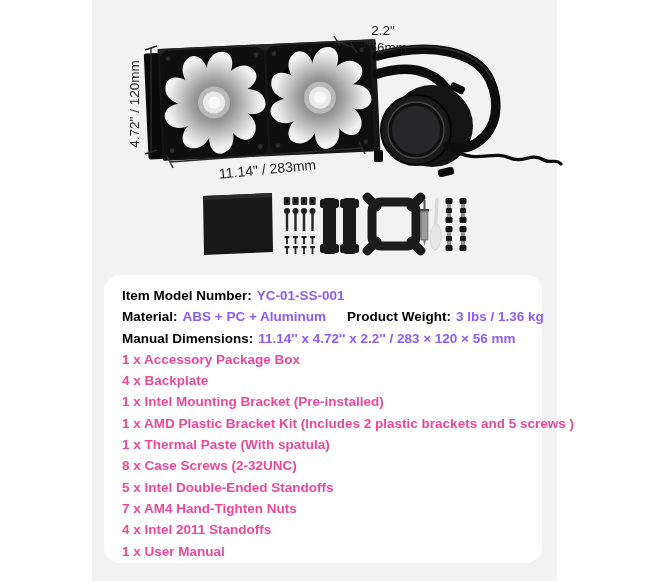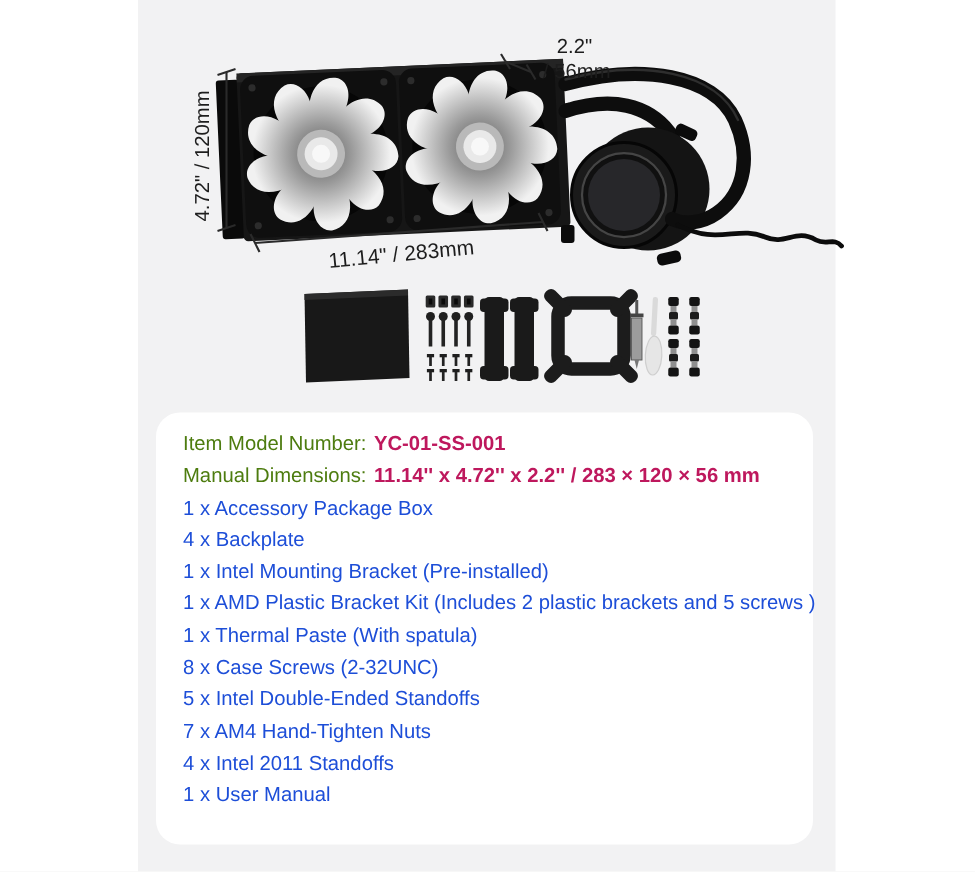--- a/index.html
+++ b/index.html
@@ -10,26 +10,26 @@
   .stage{position:absolute;left:0;top:0;width:650px;height:581px;}
   .gray-panel{position:absolute;left:92px;top:0;width:465px;height:581px;background:#f2f2f3;}
   .product-svg{position:absolute;left:0;top:0;}
   .spec-card{
     position:absolute;left:104px;top:275px;width:438px;height:288px;
     background:#ffffff;border-radius:16px;box-sizing:border-box;
     padding:10px 12px 8px 18px;
     font-size:13.5px;line-height:21.3px;color:#1c1c1e;
   }
   .spec-row{display:flex;white-space:nowrap;}
-  .spec-pair .lbl{color:#4d7c0f;font-weight:400;}
-  .spec-pair .val{color:#be185d;font-weight:700;margin-left:5px;}
+  .spec-pair .lbl{color:#000000;font-weight:700;}
+  .spec-pair .val{color:#8b5cf6;font-weight:700;margin-left:5px;}
   .col-a{width:211px;flex:none;}
   .col-b{width:225px;flex:none;}
   .pkg-list{list-style:none;margin:0;padding:0;}
-  .pkg-list li{color:#1d4ed8;font-weight:400;white-space:nowrap;}
+  .pkg-list li{color:#ec4899;font-weight:700;white-space:nowrap;}
   text{font-family:"Liberation Sans",sans-serif;}
 </style>
 </head>
 <body>
 
 <div class="stage">
   <div class="gray-panel"></div>
 
   <svg class="product-svg" width="650" height="276" viewBox="0 0 650 276">
     <defs>
@@ -193,20 +193,28 @@
     </g>
   </svg>
 
   <div class="spec-card">
     <div class="spec-row">
       <div class="spec-pair col-a">
         <span class="lbl">Item Model Number:</span><span class="val">YC-01-SS-001</span>
       </div>
     </div>
     <div class="spec-row">
+      <div class="spec-pair col-b">
+        <span class="lbl">Material:</span><span class="val">ABS + PC + Aluminum</span>
+      </div>
+      <div class="spec-pair">
+        <span class="lbl">Product Weight:</span><span class="val">3 lbs / 1.36 kg</span>
+      </div>
+    </div>
+    <div class="spec-row">
       <div class="spec-pair">
         <span class="lbl">Manual Dimensions:</span><span class="val">11.14'' x 4.72'' x 2.2'' / 283 × 120 × 56 mm</span>
       </div>
     </div>
     <ul class="pkg-list">
       <li>1 x Accessory Package Box</li>
       <li>4 x Backplate</li>
       <li>1 x Intel Mounting Bracket (Pre-installed)</li>
       <li>1 x AMD Plastic Bracket Kit (Includes 2 plastic brackets and 5 screws )</li>
       <li>1 x Thermal Paste (With spatula)</li>

